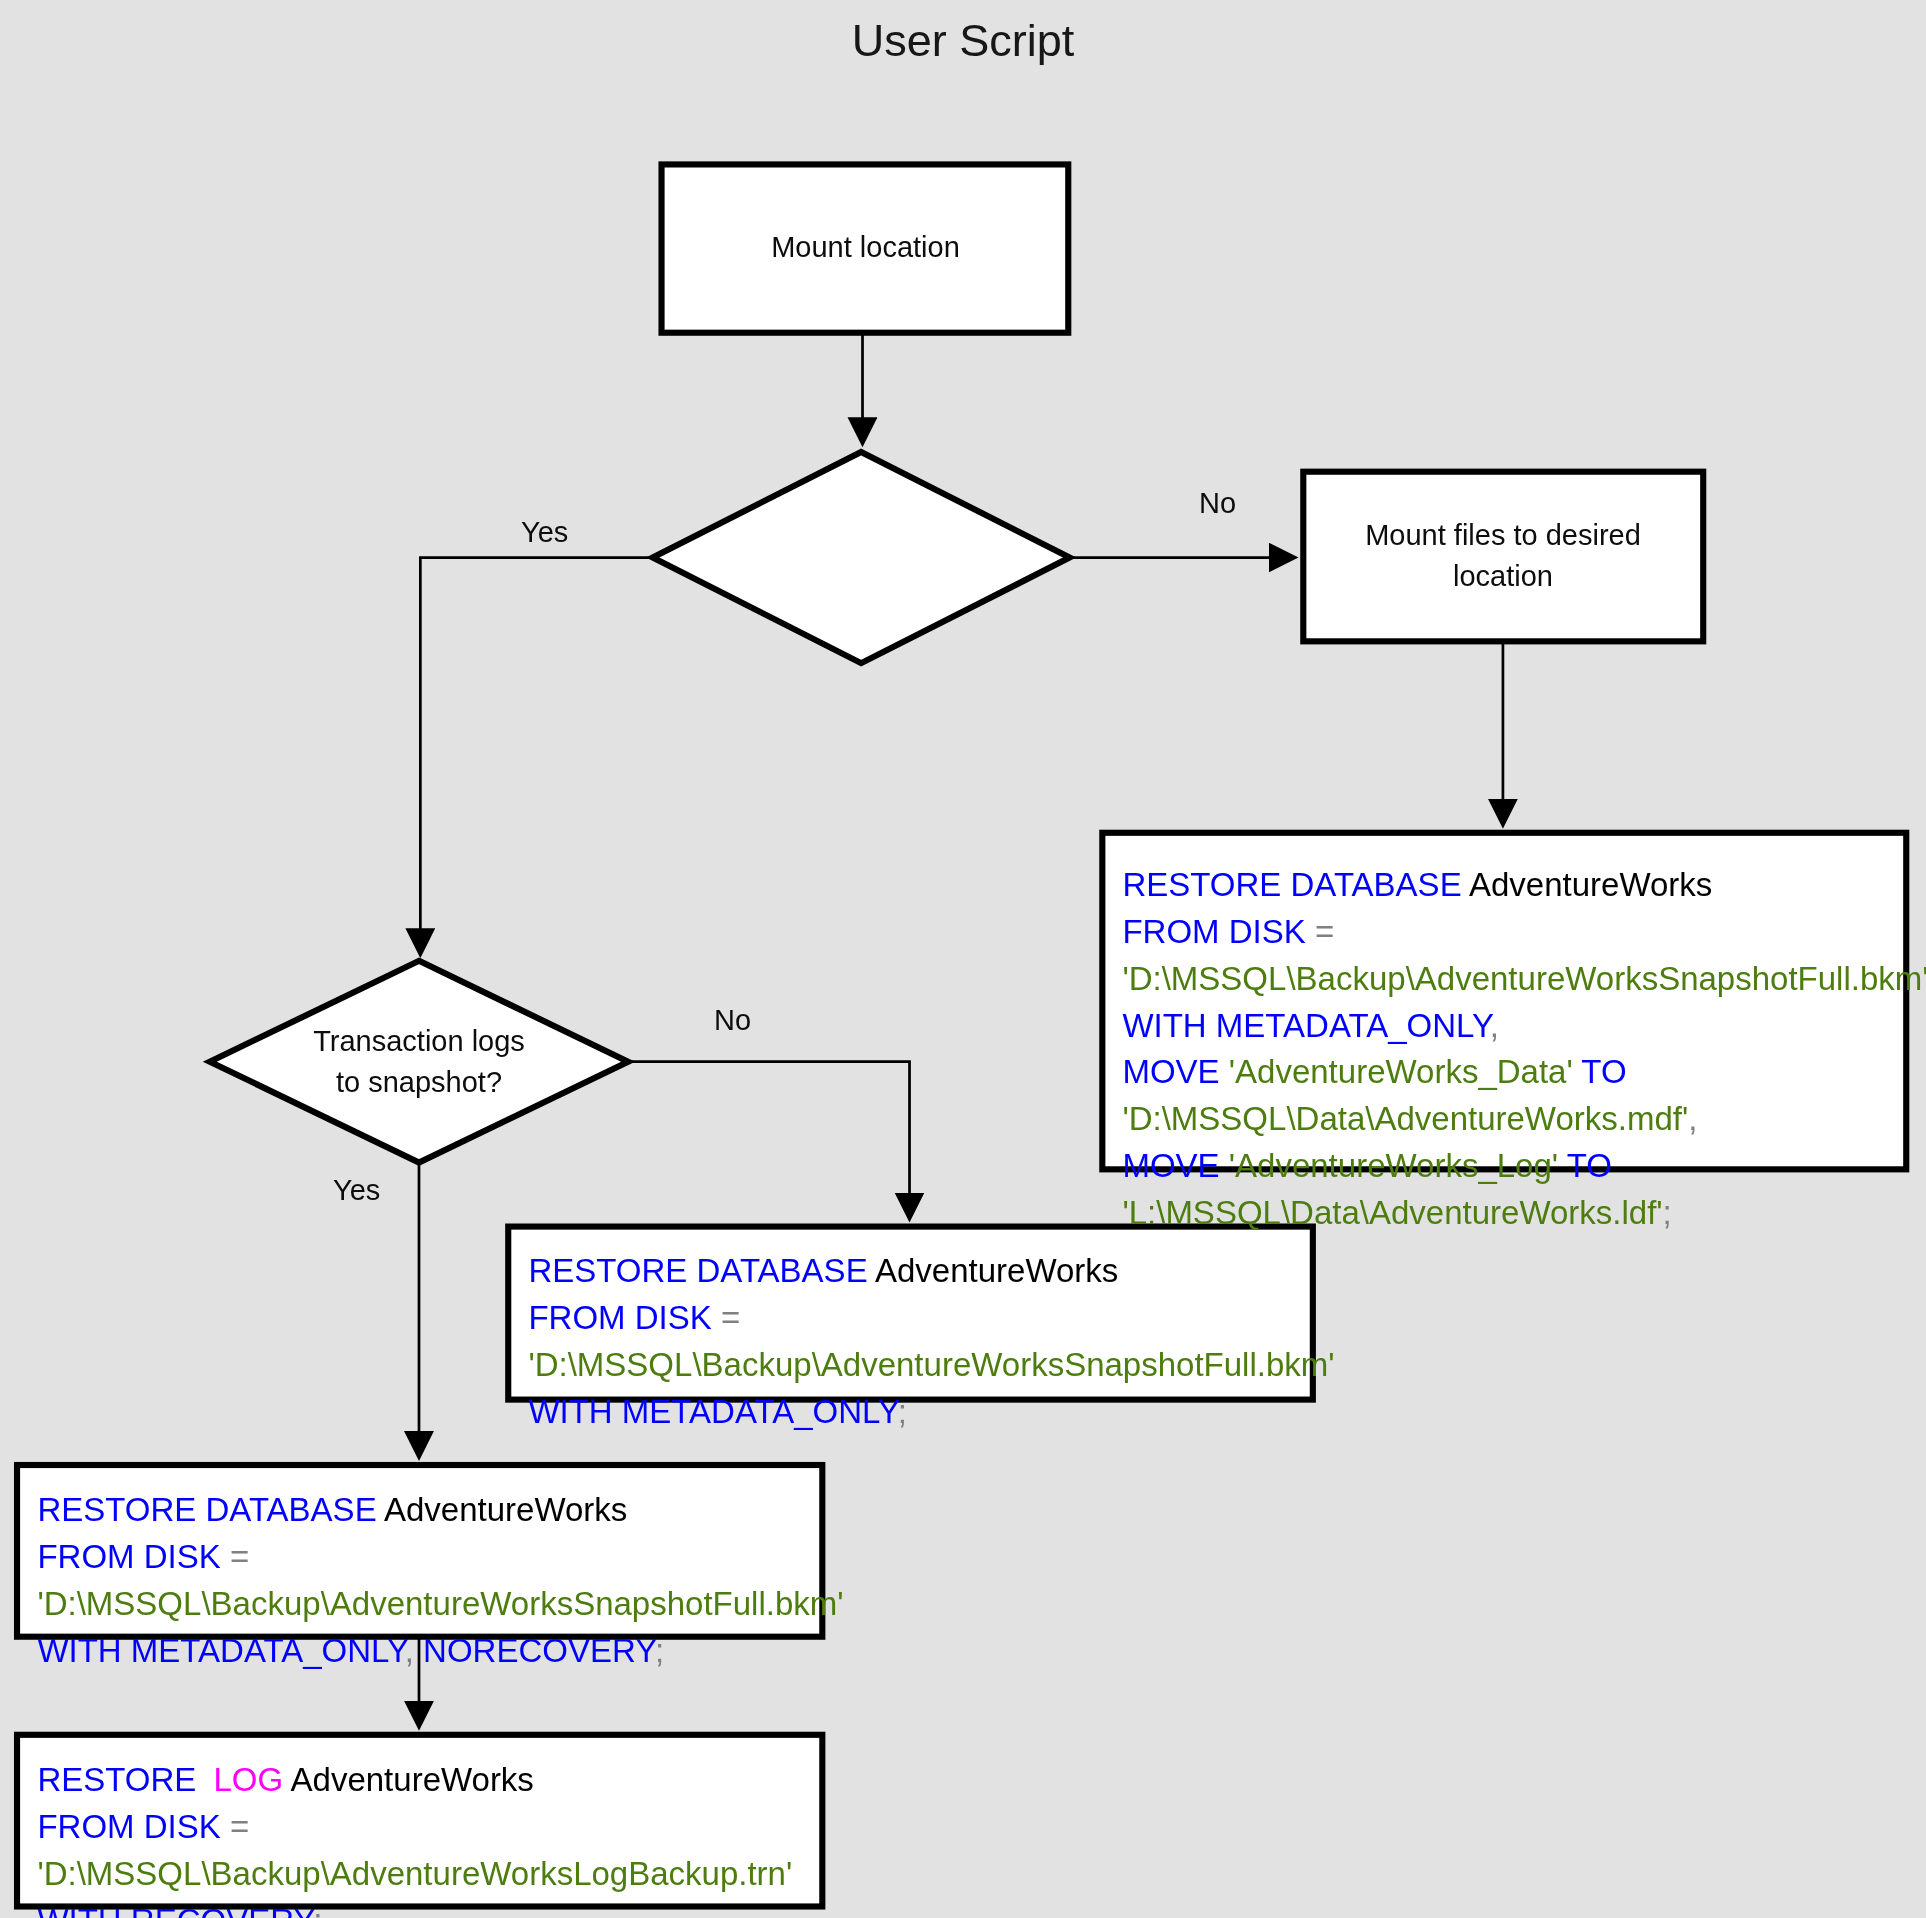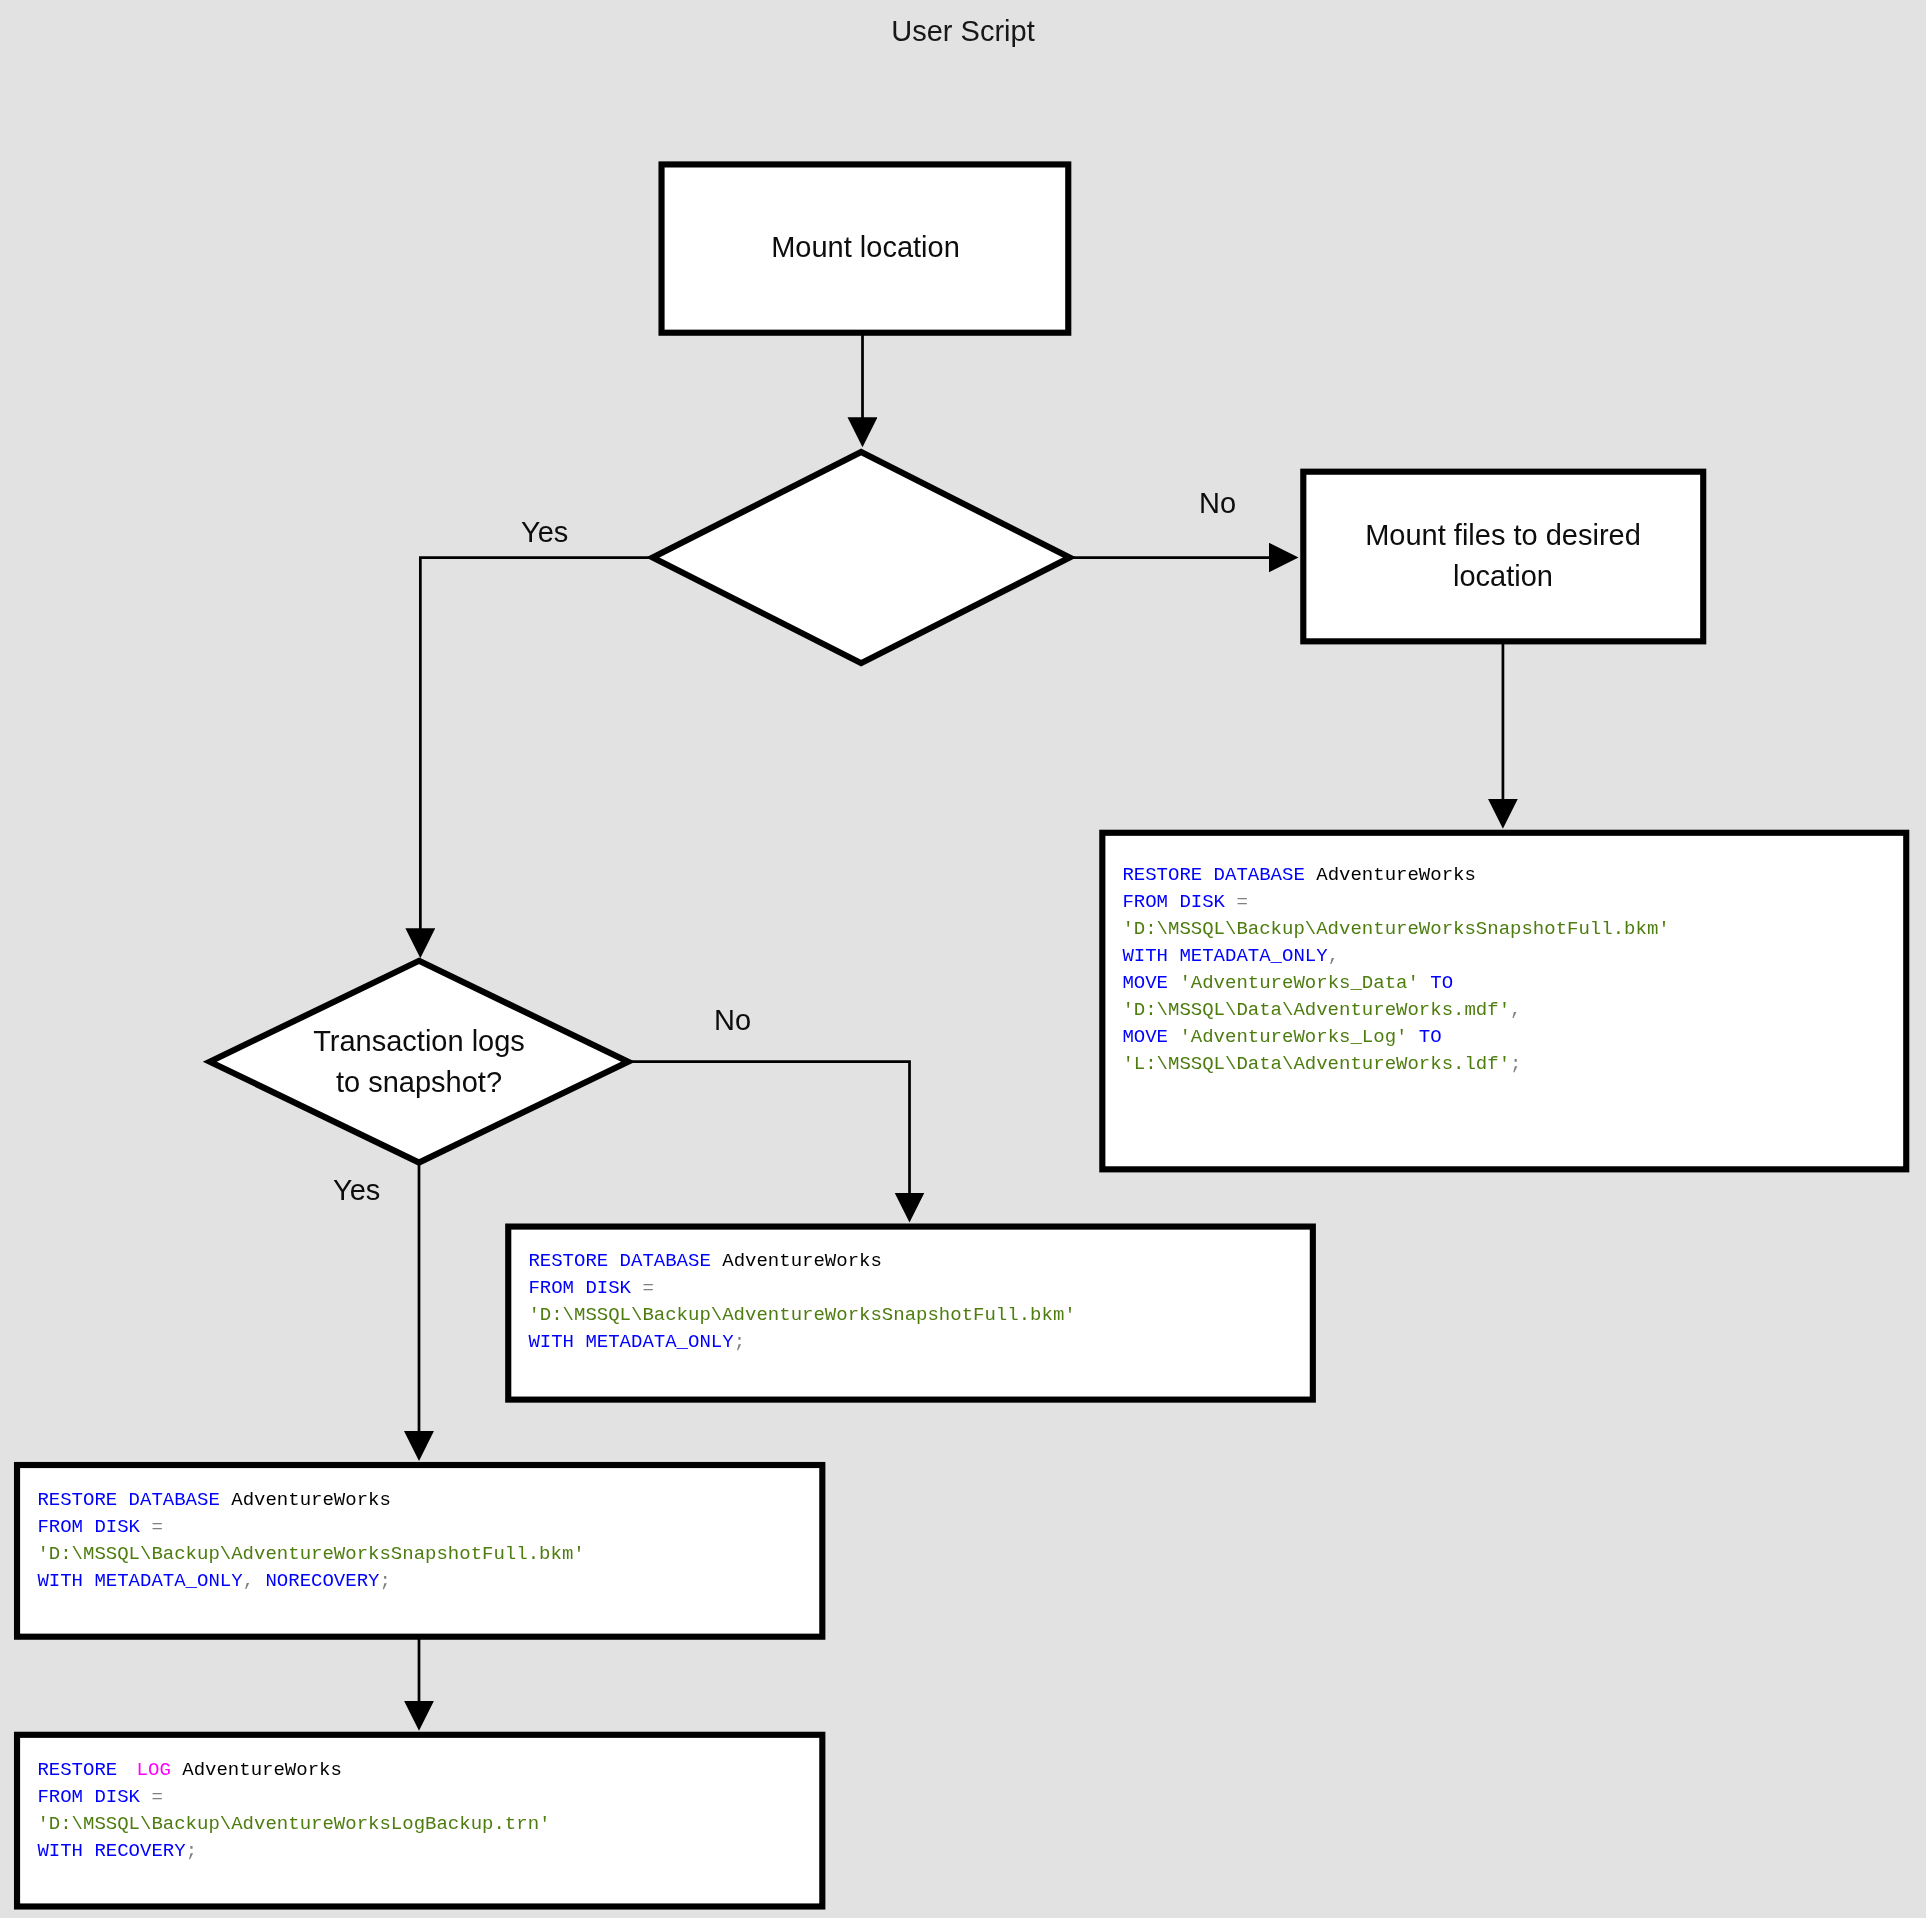--- a/index.html
+++ b/index.html
@@ -33,21 +33,21 @@
   
   .txt {
     position: absolute;
     color: #000000;
     white-space: pre;
   }
   #page-title {
     left: 0; top: 15px;
     width: 1926px;
     text-align: center;
-    font-size: 29px;
+    font-size: 45px;
     font-family: "Liberation Sans", sans-serif;
     color: #171717;
   }
   .node-label {
     position: absolute;
     display: flex;
     align-items: center;
     justify-content: center;
     text-align: center;
     font-size: 29px;
@@ -56,22 +56,22 @@
     font-family: "Liberation Sans", sans-serif;
   }
   .edge-label {
     position: absolute;
     font-size: 29px;
     color: #0d0d0d;
     font-family: "Liberation Sans", sans-serif;
   }
   .code-block {
     position: absolute;
-    font-family: Liberation Mono, monospace;
-    font-size: 19px;
+    font-family: Liberation Sans, sans-serif;
+    font-size: 33px;
     line-height: 1.42;
     white-space: pre;
     color: #000000;
     box-sizing: border-box;
   }
   .code-line { display: block; }
   .kw  { color: #0000ff; }
   .str { color: #4d7c0f; }
   .id  { color: #000000; }
   .pun { color: #808080; }

